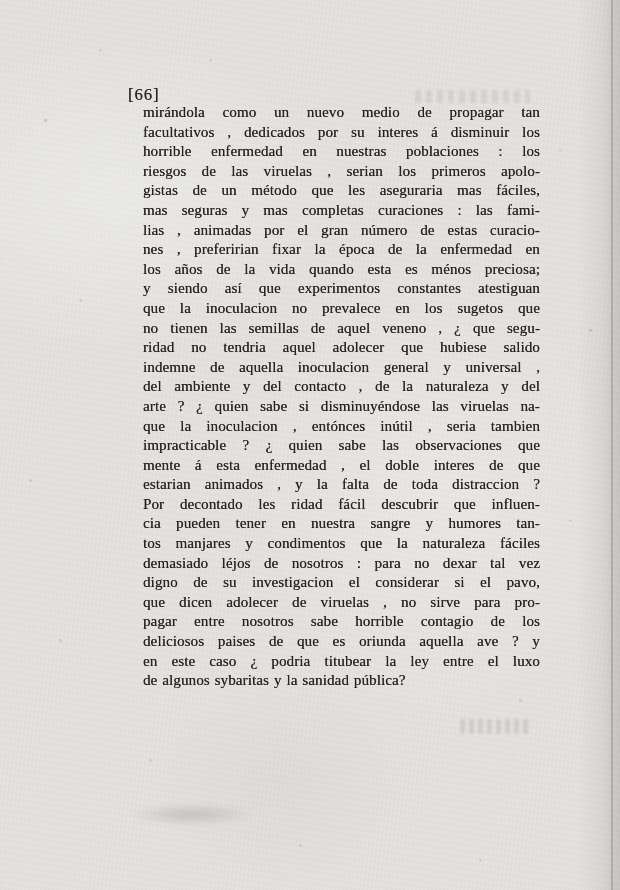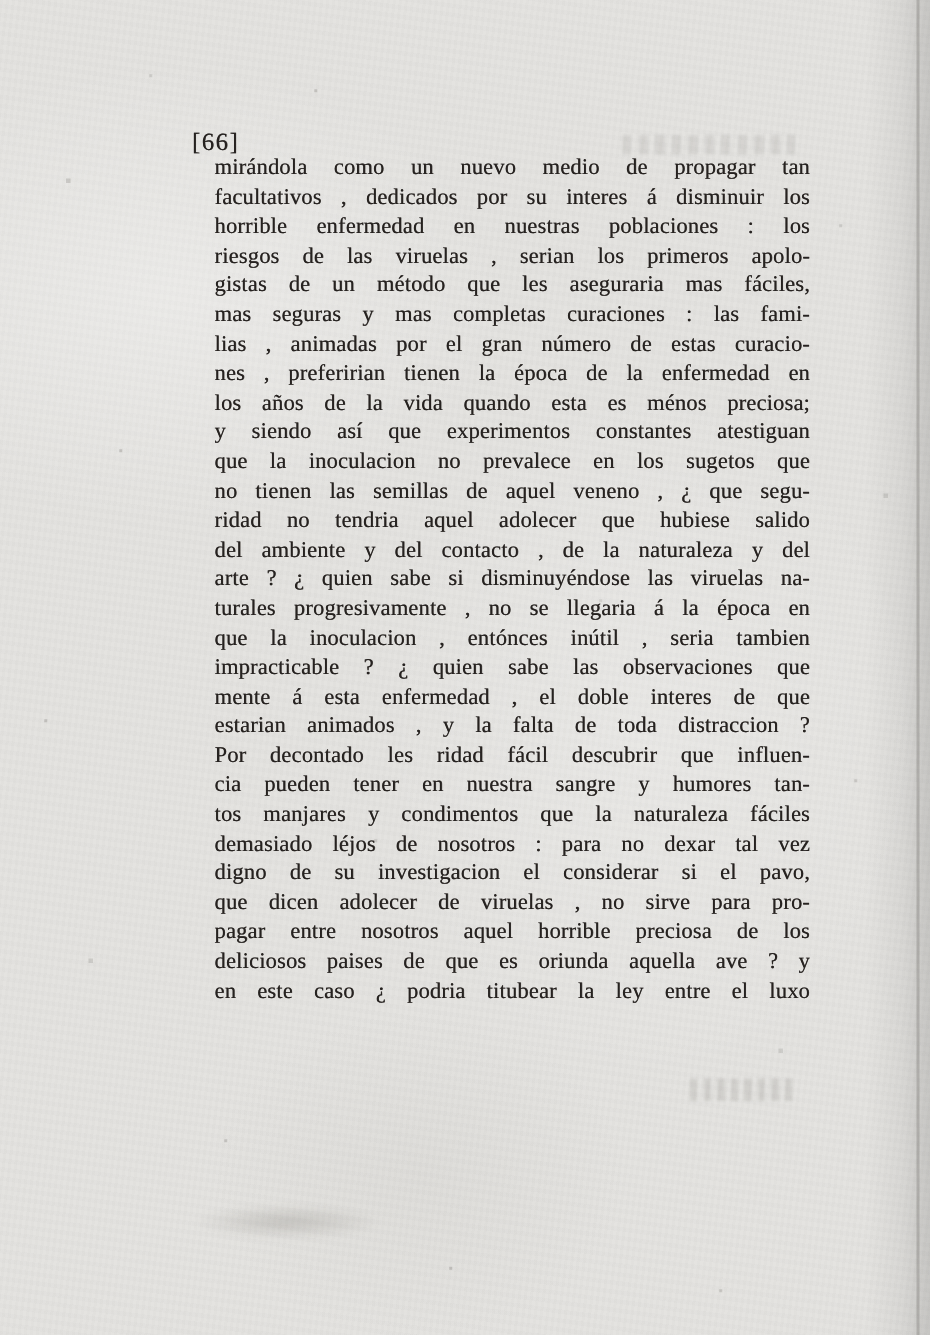--- a/index.html
+++ b/index.html
@@ -132,41 +132,42 @@
 <div class="page-number">[66]</div>
 
 <div class="text-block">
     <div class="text-line">mirándola como un nuevo medio de propagar tan</div>
     <div class="text-line">facultativos , dedicados por su interes á disminuir los</div>
     <div class="text-line">horrible enfermedad en nuestras poblaciones : los</div>
     <div class="text-line">riesgos de las viruelas , serian los primeros apolo-</div>
     <div class="text-line">gistas de un método que les aseguraria mas fáciles,</div>
     <div class="text-line">mas seguras y mas completas curaciones : las fami-</div>
     <div class="text-line">lias , animadas por el gran número de estas curacio-</div>
-    <div class="text-line">nes , preferirian tienen la época de la enfermedad en</div>
+    <div class="text-line">nes , preferirian fixar la época de la enfermedad en</div>
     <div class="text-line">los años de la vida quando esta es ménos preciosa;</div>
     <div class="text-line">y siendo así que experimentos constantes atestiguan</div>
     <div class="text-line">que la inoculacion no prevalece en los sugetos que</div>
     <div class="text-line">no tienen las semillas de aquel veneno , ¿ que segu-</div>
     <div class="text-line">ridad no tendria aquel adolecer que hubiese salido</div>
+    <div class="text-line">indemne de aquella inoculacion general y universal ,</div>
     <div class="text-line">del ambiente y del contacto , de la naturaleza y del</div>
     <div class="text-line">arte ? ¿ quien sabe si disminuyéndose las viruelas na-</div>
-    <div class="text-line">turales progresivamente , no se llegaria á la época en</div>
     <div class="text-line">que la inoculacion , entónces inútil , seria tambien</div>
     <div class="text-line">impracticable ? ¿ quien sabe las observaciones que</div>
     <div class="text-line">mente á esta enfermedad , el doble interes de que</div>
     <div class="text-line">estarian animados , y la falta de toda distraccion ?</div>
     <div class="text-line">Por decontado les ridad fácil descubrir que influen-</div>
     <div class="text-line">cia pueden tener en nuestra sangre y humores tan-</div>
     <div class="text-line">tos manjares y condimentos que la naturaleza fáciles</div>
     <div class="text-line">demasiado léjos de nosotros : para no dexar tal vez</div>
     <div class="text-line">digno de su investigacion el considerar si el pavo,</div>
     <div class="text-line">que dicen adolecer de viruelas , no sirve para pro-</div>
-    <div class="text-line">pagar entre nosotros aquel horrible preciosa de los</div>
+    <div class="text-line">pagar entre nosotros sabe horrible contagio de los</div>
     <div class="text-line">deliciosos paises de que es oriunda aquella ave ? y</div>
     <div class="text-line">en este caso ¿ podria titubear la ley entre el luxo</div>
+    <div class="text-line last">de algunos sybaritas y la sanidad pública?</div>
   </div>
 
 <div class="edge-line artifact"></div>
 <div class="smudge-bottom artifact"></div>
 <div class="smudge-top-right artifact"></div>
 <div class="ghost-bleed artifact"></div>
 <div class="specks artifact"></div>
 
 </body></html>

